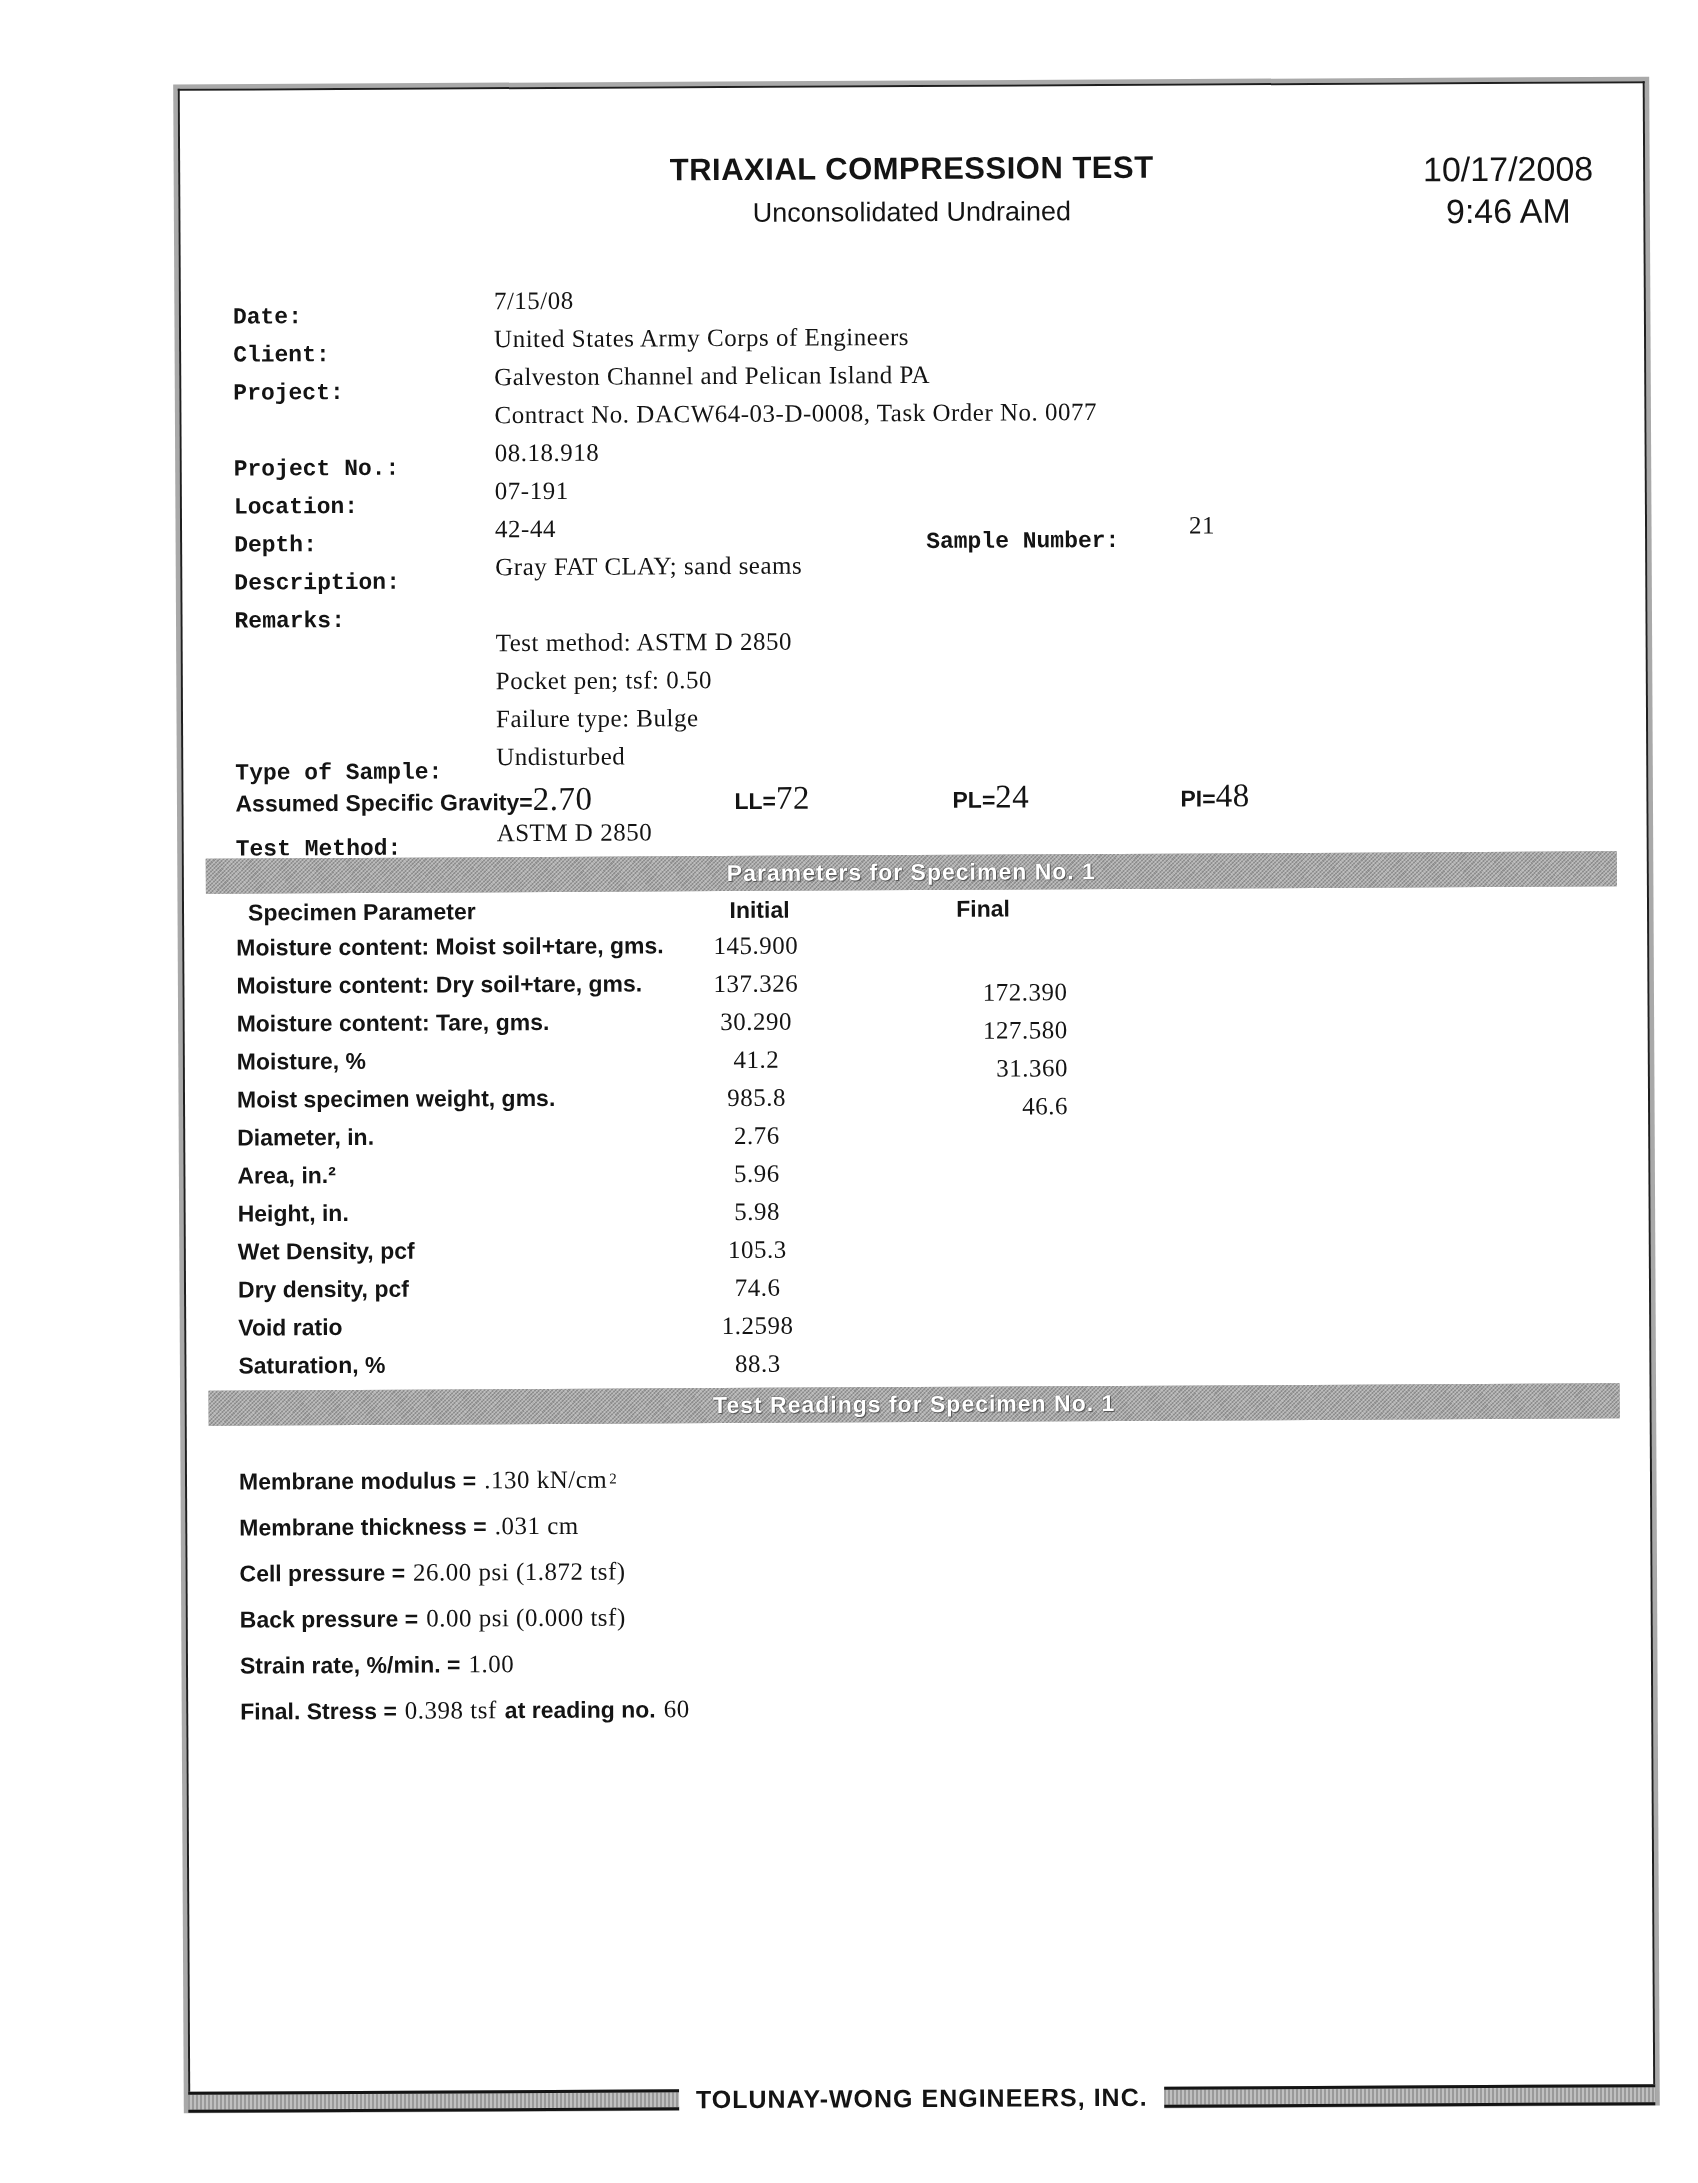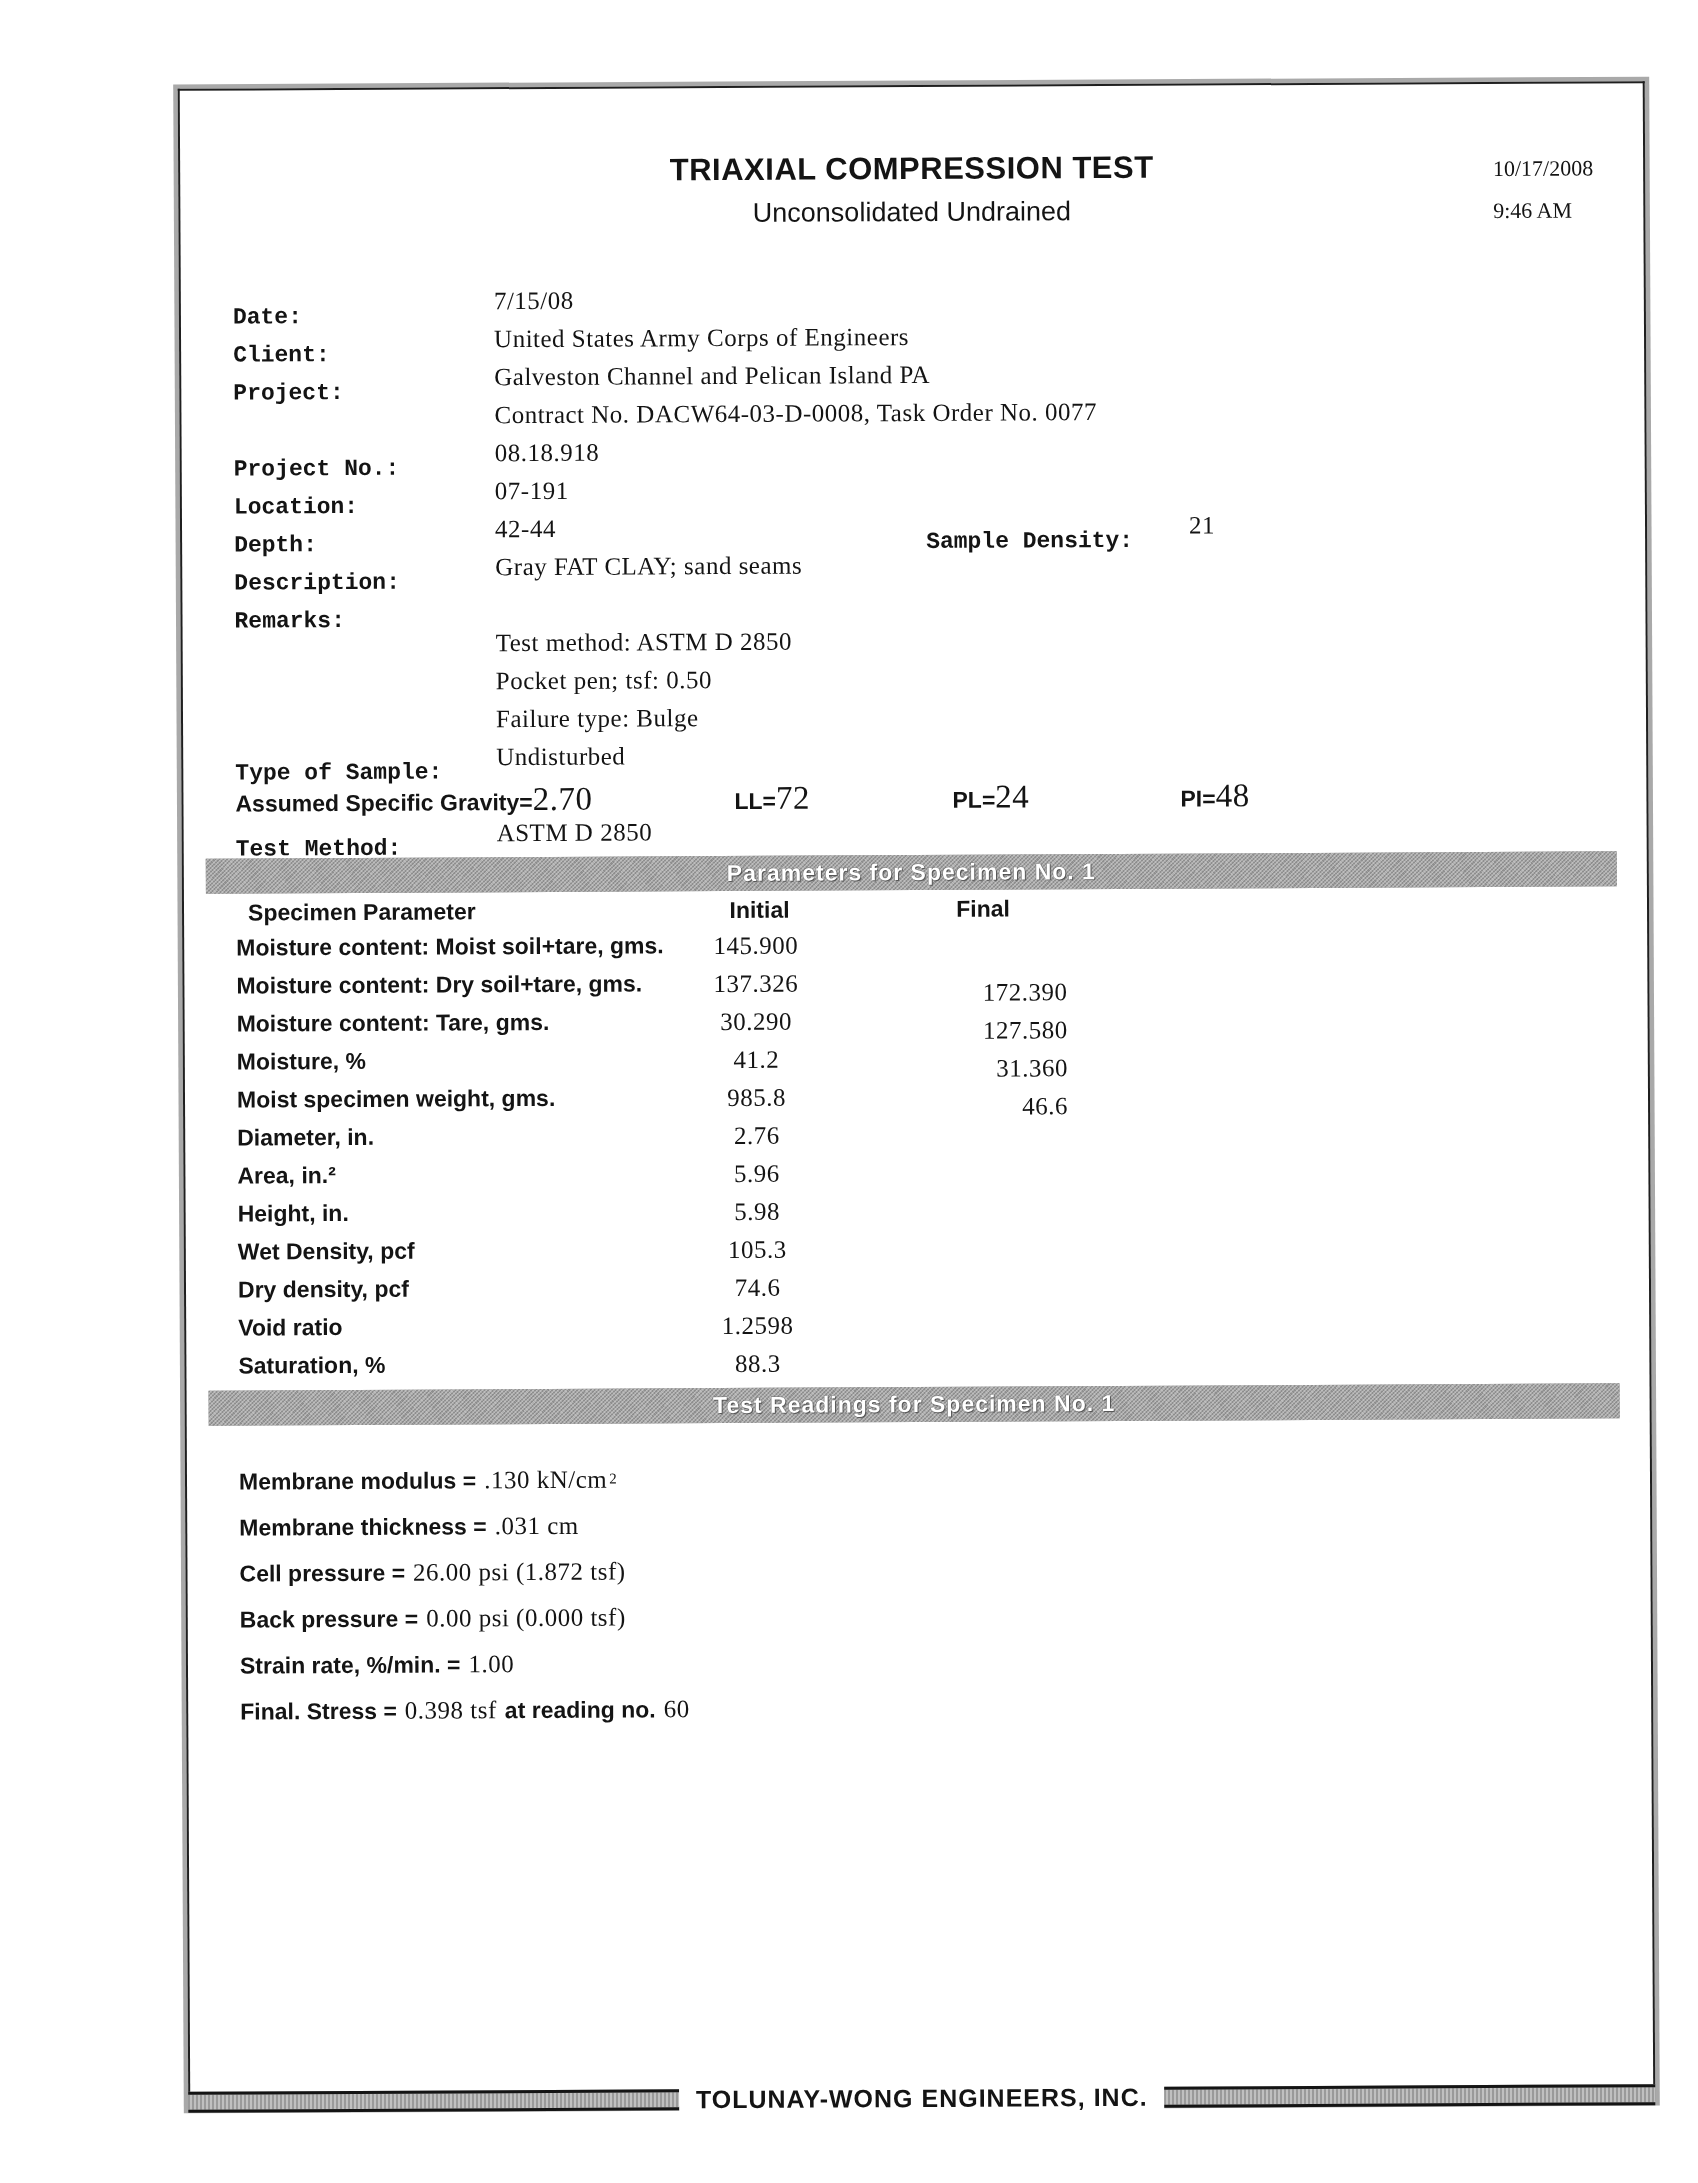--- a/index.html
+++ b/index.html
@@ -18,21 +18,21 @@
   }
   .abs{position:absolute;}
   .title{
     left:0;right:0;top:64px;text-align:center;
     font-size:31px;font-weight:bold;letter-spacing:0.5px;
   }
   .subtitle{
     left:0;right:0;top:110px;text-align:center;font-size:27px;
   }
   .stamp{
-    top:64px;right:50px;text-align:left;font-size:22px;line-height:42px;font-family:Liberation Serif, serif;
+    top:64px;right:50px;text-align:center;font-size:34px;line-height:42px;
   }
   .fields{left:0;right:0;top:198px;}
   .frow{position:relative;height:38px;}
   .flab{
     position:absolute;left:52px;top:16px;
     font-size:23px;font-weight:bold;white-space:nowrap;font-family:Liberation Mono, monospace;
   }
   .fval{
     position:absolute;left:313px;top:0;
     font-family:"Liberation Serif",serif;font-size:25px;letter-spacing:0.5px;
@@ -126,21 +126,21 @@
       <span class="flab">Project No.:</span>
       <span class="fval">08.18.918</span>
     </div>
     <div class="frow">
       <span class="flab">Location:</span>
       <span class="fval">07-191</span>
     </div>
     <div class="frow">
       <span class="flab">Depth:</span>
       <span class="fval">42-44</span>
-      <span class="flab samplelab">Sample Density:</span>
+      <span class="flab samplelab">Sample Number:</span>
       <span class="fval sampleval">21</span>
     </div>
     <div class="frow">
       <span class="flab">Description:</span>
       <span class="fval">Gray FAT CLAY; sand seams</span>
     </div>
     <div class="frow">
       <span class="flab">Remarks:</span>
       <span class="fval"></span>
     </div>

